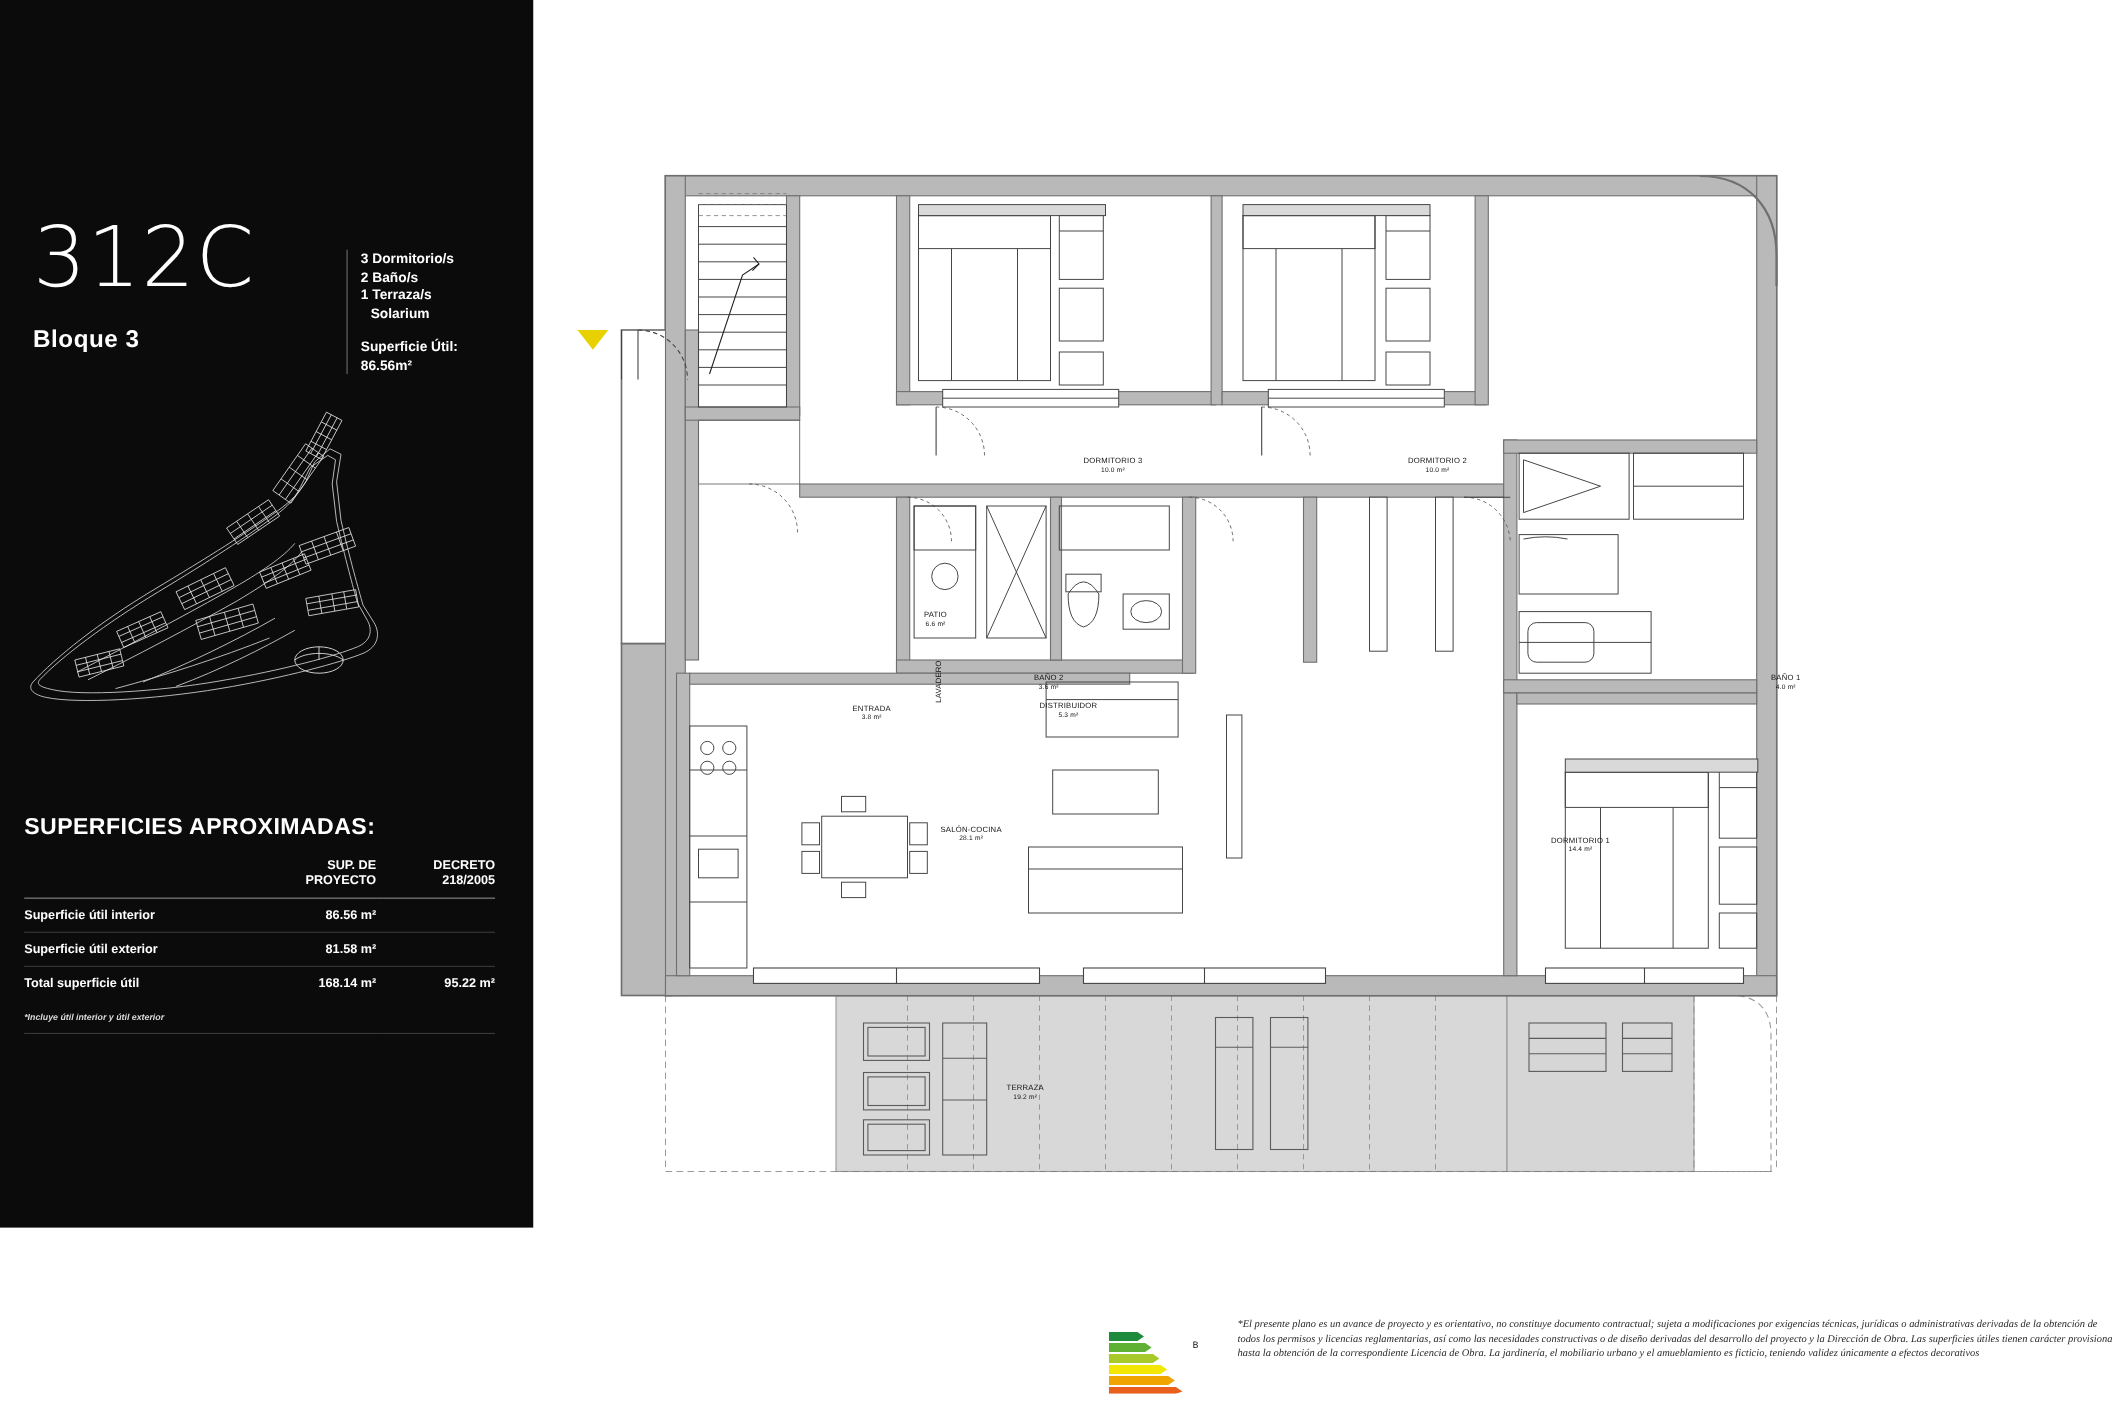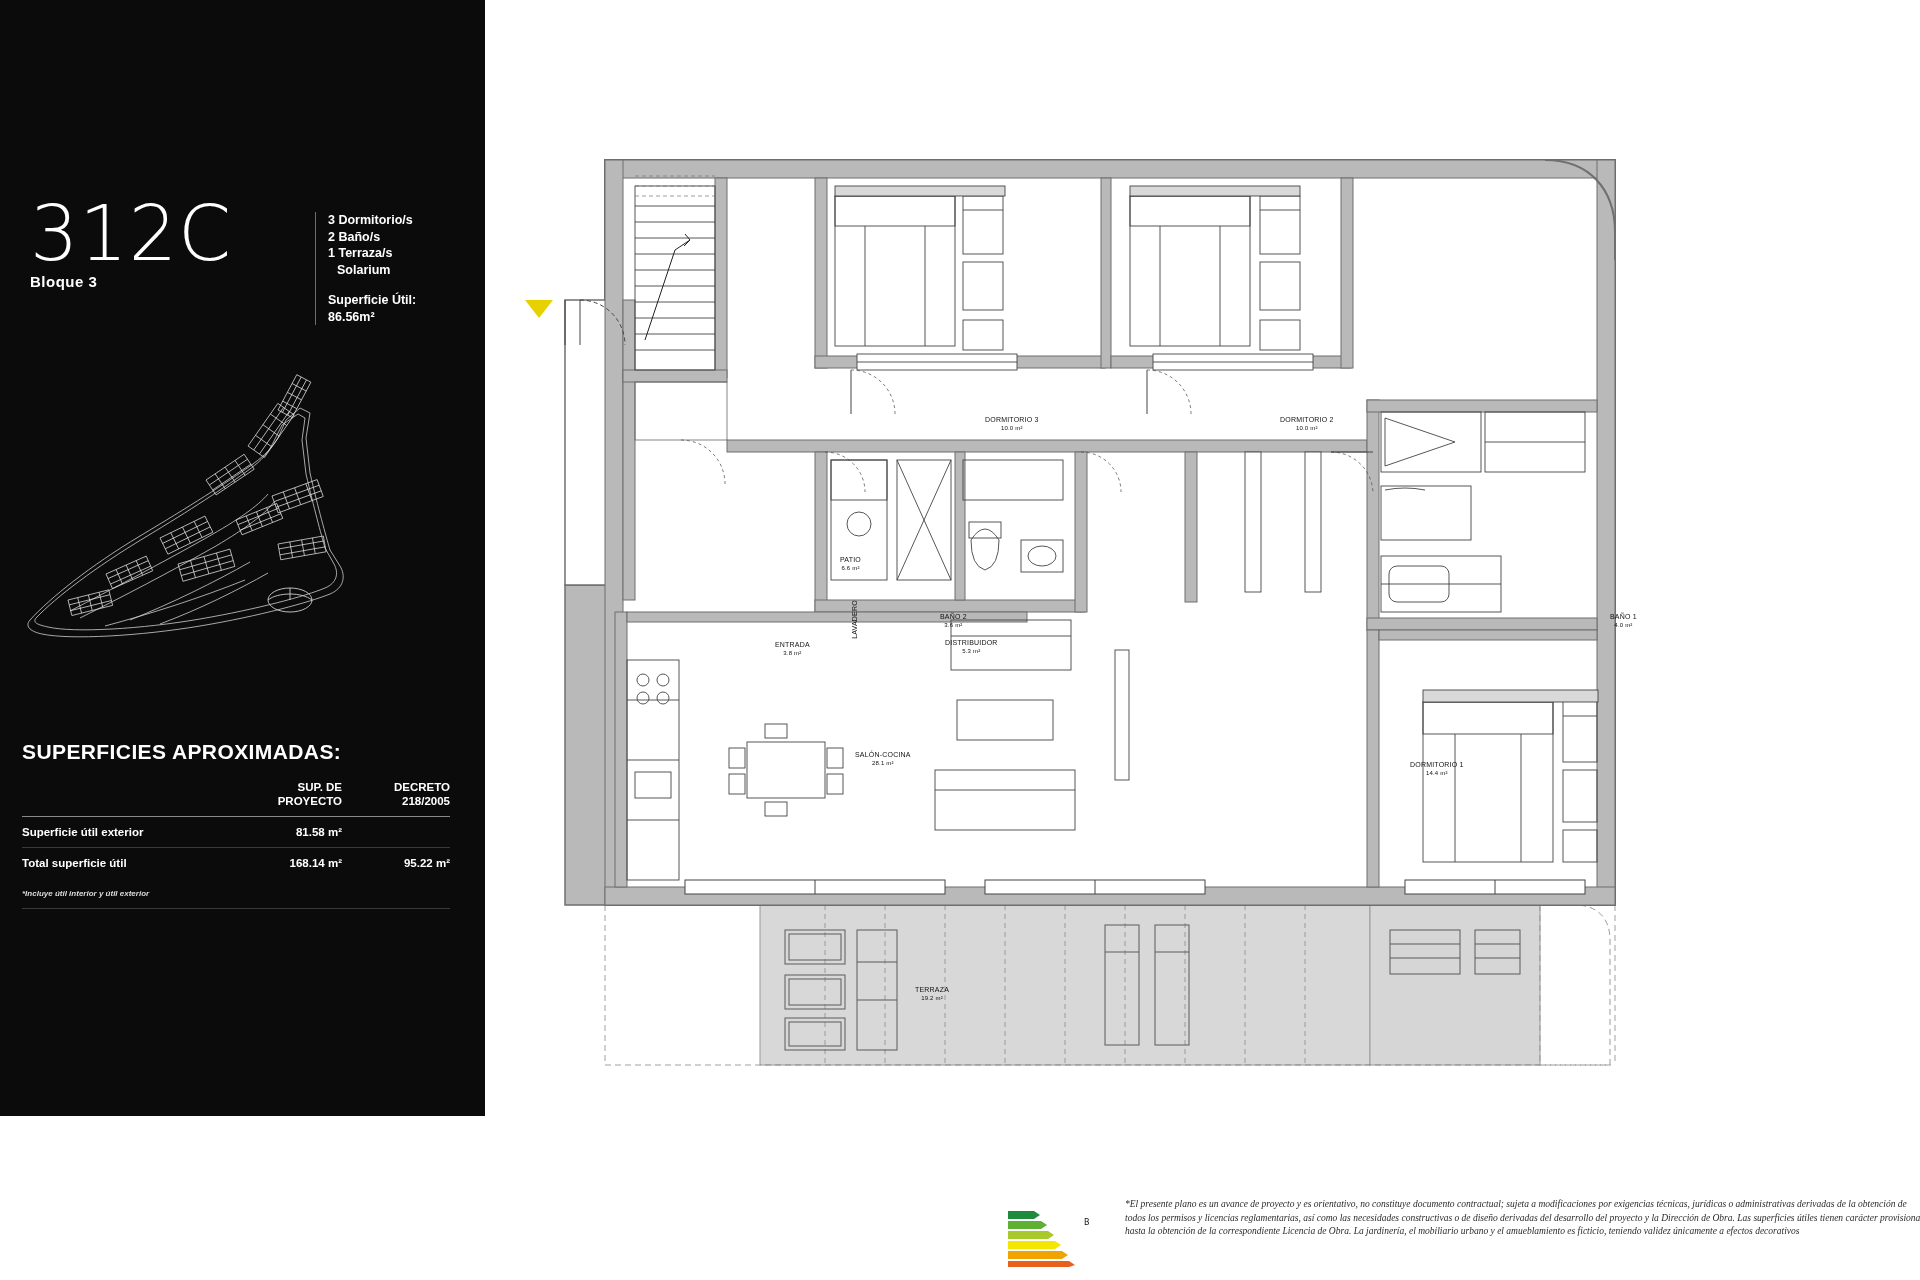--- a/index.html
+++ b/index.html
@@ -34,28 +34,29 @@
   }
   .unit-code {
     font-size: 76px;
     font-weight: 300;
     letter-spacing: 1px;
     line-height: 78px;
     color: #ffffff;
     font-family: "DejaVu Sans", sans-serif;
   }
   .unit-block {
-    font-size: 15px;
+    margin-top: 22px;
+    font-size: 22px;
     font-weight: bold;
     letter-spacing: .5px;
   }
   .unit-meta {
     position: absolute;
     left: 285px;
-    top: 17px;
+    top: 32px;
     width: 160px;
     border-left: 1px solid #6d6d6d;
     padding-left: 12px;
     font-size: 12.5px;
     line-height: 16.5px;
     font-weight: bold;
   }
   .unit-meta .sub-title {
     margin-top: 14px;
   }
@@ -323,20 +324,27 @@
             <div>218/2005</div>
           </th>
         </tr>
         <tr class="head-rule">
             <td colspan="3"></td>
           </tr>
       </thead>
       <tbody>
         <tr>
           <td class="label">
+            <span>Superficie útil interior</span>
+          </td>
+          <td class="val">86.56 m²</td>
+          <td class="val c2"></td>
+        </tr>
+        <tr>
+          <td class="label">
             <span>Superficie útil exterior</span>
           </td>
           <td class="val">81.58 m²</td>
           <td class="val c2"></td>
         </tr>
         <tr>
           <td class="label">
             <span>Total superficie útil</span>
             <span class="note">*Incluye útil interior y útil exterior</span>
           </td>

